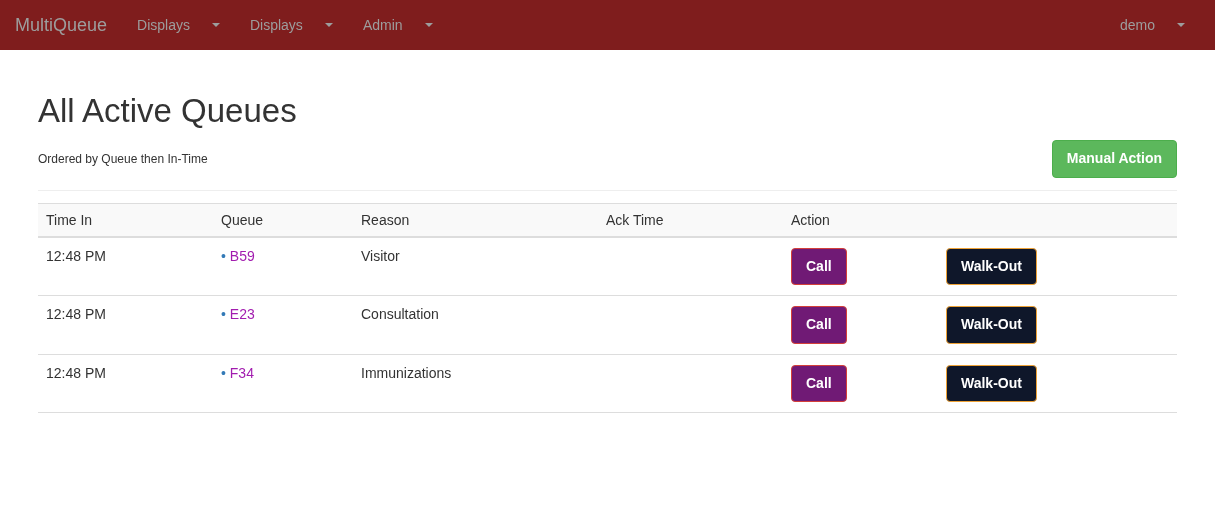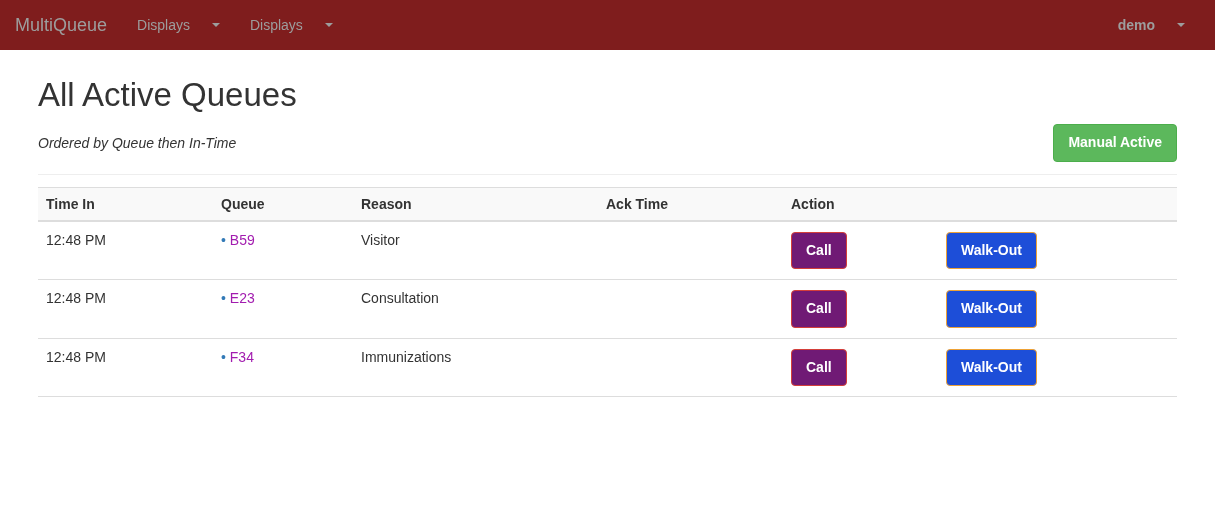--- a/index.html
+++ b/index.html
@@ -42,75 +42,74 @@
   .caret {
     display: inline-block;
     width: 0;
     height: 0;
     margin-left: 2px;
     border-top: 4px dashed #9d9d9d;
     border-right: 4px solid transparent;
     border-left: 4px solid transparent;
     vertical-align: middle;
   }
-  .navbar-right { display: flex; align-items: center; font-weight: bold; }
+  .navbar-right { display: flex; align-items: center; }
 
   
   .container {
-    padding: 16px 38px;
+    padding: 32px 38px;
   }
   .page-title {
     font-size: 33px;
     font-weight: 500;
     color: #333;
     margin-top: 10px;
     margin-bottom: 10px;
   }
   .subtitle-row {
     display: flex;
     justify-content: space-between;
     align-items: center;
     margin-bottom: 12px;
   }
   .subtitle {
-    font-style: italic;
-    color: #333;
-    font-size: 14px;
+    color: #333;
+    font-size: 12px;
   }
   .btn {
     display: inline-block;
     padding: 8px 14px;
     border-radius: 4px;
     border: 1px solid transparent;
     color: #fff;
     font-size: 14px;
     font-weight: 700;
     cursor: pointer;
     text-align: center;
     line-height: 1.4;
   }
   .btn-success { background: #5cb85c; border-color: #4cae4c; }
   .btn-danger { background: #701a75; border-color: #d43f3a; }
-  .btn-warning { background: #1d4ed8; border-color: #eea236; }
+  .btn-warning { background: #0f172a; border-color: #eea236; }
 
   hr.divider {
     border: none;
     border-top: 1px solid #eee;
     margin: 8px 0 12px;
   }
 
   
   table.queue-table {
     width: 100%;
     border-collapse: collapse;
     margin-top: 8px;
   }
   table.queue-table thead th {
     text-align: left;
-    font-weight: 700;
+    font-weight: 400;
     color: #333;
     padding: 8px;
     border-top: 1px solid #ddd;
     border-bottom: 2px solid #ddd;
     background: #f9f9f9;
   }
   table.queue-table tbody td {
     padding: 10px 8px;
     border-top: 1px solid #ddd;
     vertical-align: top;
@@ -139,35 +138,39 @@
   <div class="navbar-left">
     <a class="brand">MultiQueue</a>
     <div class="nav-item">
       <span>Displays</span>
       <span class="caret"></span>
     </div>
     <div class="nav-item">
       <span>Displays</span>
       <span class="caret"></span>
     </div>
+    <div class="nav-item">
+      <span>Admin</span>
+      <span class="caret"></span>
+    </div>
   </div>
   <div class="navbar-right">
     <div class="nav-item">
       <span>demo</span>
       <span class="caret"></span>
     </div>
   </div>
 </div>
 
 <div class="container">
   <h1 class="page-title">All Active Queues</h1>
 
   <div class="subtitle-row">
     <div class="subtitle">Ordered by Queue then In-Time</div>
-    <button class="btn btn-success">Manual Active</button>
+    <button class="btn btn-success">Manual Action</button>
   </div>
 
   <hr class="divider">
 
   <table class="queue-table">
     <thead>
       <tr>
         <th class="col-time">Time In</th>
         <th class="col-queue">Queue</th>
         <th class="col-reason">Reason</th>

